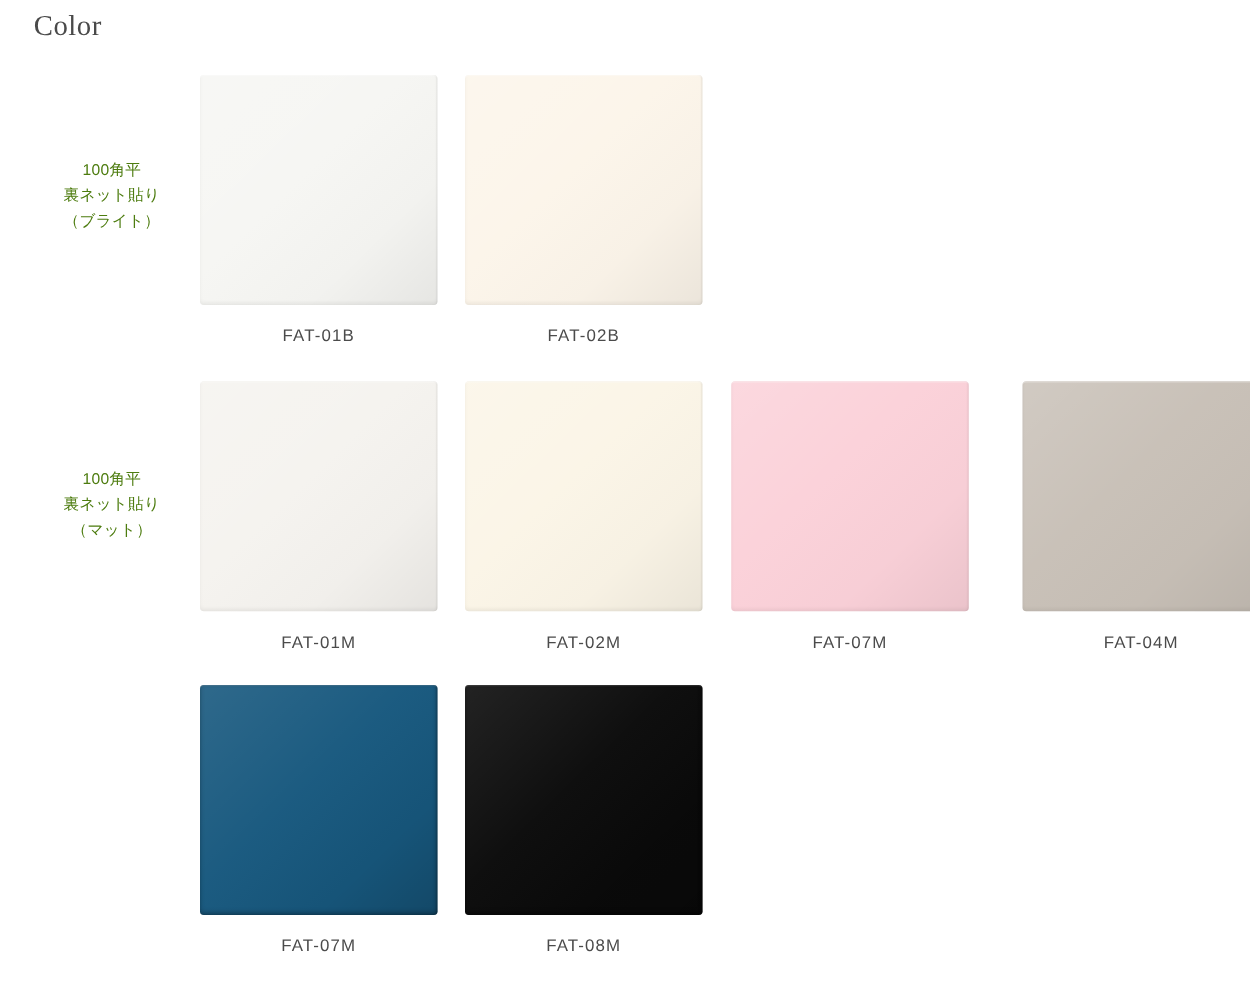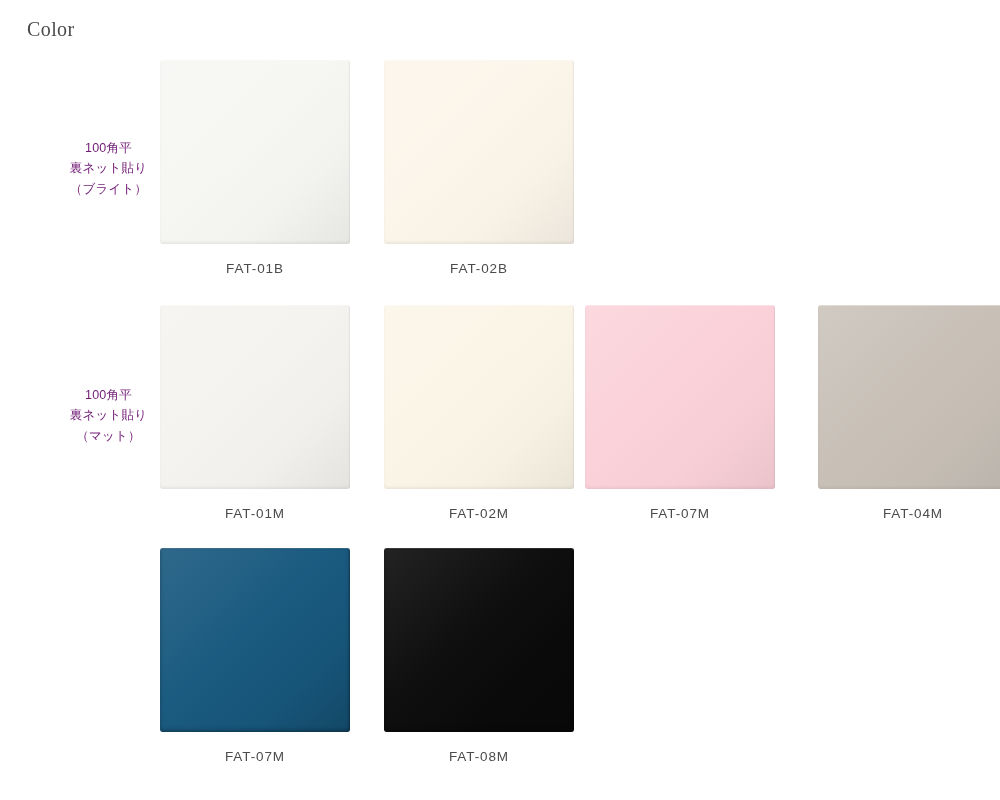--- a/index.html
+++ b/index.html
@@ -13,61 +13,60 @@
     position: relative;
     font-family: "Liberation Sans", sans-serif;
     color: #3c3c3c;
     overflow: hidden;
   }
 
   
   .page-title {
     position: absolute;
     left: 27px;
-    top: 18px;
+    top: 8px;
     font-family: "Liberation Serif", serif;
-    font-size: 20px;
+    font-size: 23px;
     font-weight: 400;
     color: #4a4a4a;
     letter-spacing: 0.4px;
   }
 
   
   .row {
     position: absolute;
     left: 0;
     width: 1000px;
   }
   .row-1 { top: 60px; }
   .row-2 { top: 305px; }
   .row-3 { top: 548px; }
 
   
   .row-label {
     position: absolute;
-    left: 46px;
+    left: 27px;
     width: 125px;
     text-align: center;
     font-size: 12.5px;
     line-height: 1.62;
-    color: #701a75;
+    color: #4d7c0f;
     letter-spacing: 0.2px;
     white-space: pre-line;
-    margin-top: 12px;
   }
   .row-1 .row-label { top: 66px; }
   .row-2 .row-label { top: 68px; }
 
   
   .cell {
     position: absolute;
     width: 190px;
   }
   .cell-c0 { left: 160px; }
-  .cell-c1 { left: 384px; }
+  .cell-c1 { left: 372px; }
   .cell-c2 { left: 585px; }
   .cell-c3 { left: 818px; }
 
   .swatch {
     position: relative;
     width: 190px;
     height: 184px;
     border-radius: 3px;
     box-sizing: border-box;
   }

